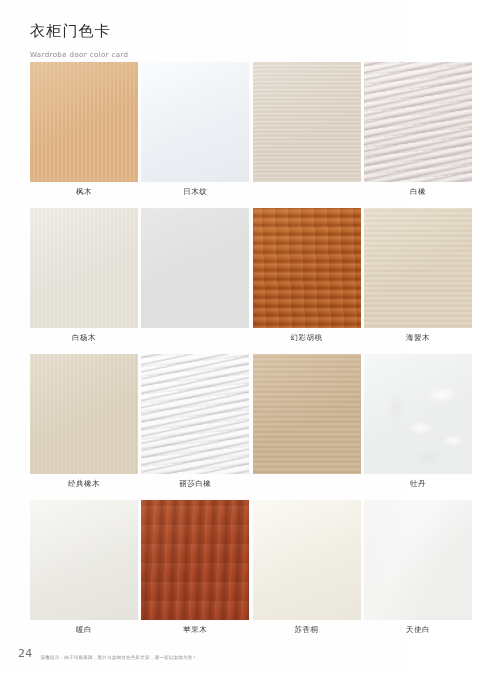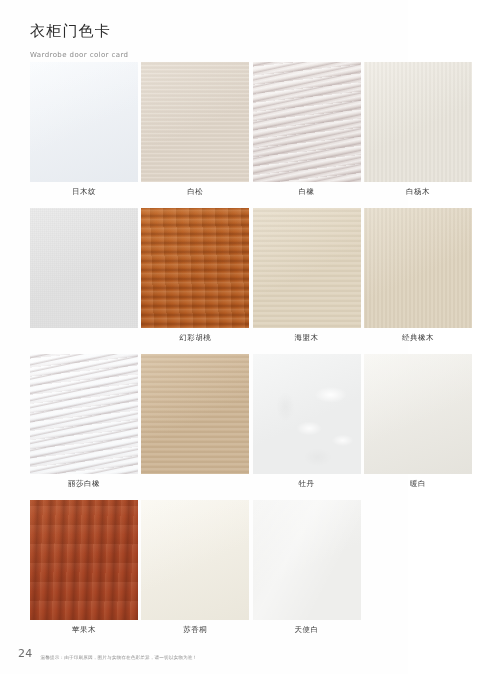--- a/index.html
+++ b/index.html
@@ -203,30 +203,35 @@
 
 <div class="page">
 
   <div class="header">
     <div class="title-cn">衣柜门色卡</div>
     <div class="title-en">Wardrobe door color card</div>
   </div>
 
   <div class="grid">
       <div class="cell">
+        <div class="swatch" style="background: linear-gradient(155deg, rgb(232, 197, 155) 0%, rgb(224, 179, 132) 55%, rgb(224, 179, 132) 100%);">
+          <div class="tex grain-v"></div>
+        </div>
+        <div class="caption">枫木</div>
+      </div>
+      <div class="cell">
         <div class="swatch" style="background: linear-gradient(155deg, rgb(247, 250, 253) 0%, rgb(238, 242, 247) 55%, rgb(238, 242, 247) 100%);">
           <div class="tex flat"></div>
         </div>
         <div class="caption">日木纹</div>
       </div>
       <div class="cell">
         <div class="swatch" style="background: linear-gradient(155deg, rgb(232, 224, 213) 0%, rgb(223, 213, 200) 55%, rgb(223, 213, 200) 100%);">
           <div class="tex grain-fine-h"></div>
         </div>
-        <div class="caption">白松</div>
       </div>
       <div class="cell">
         <div class="swatch" style="background: linear-gradient(155deg, rgb(239, 234, 231) 0%, rgb(227, 220, 217) 55%, rgb(227, 220, 217) 100%);">
           <div class="tex grain-diag"></div>
         </div>
         <div class="caption">白橡</div>
       </div>
       <div class="cell">
         <div class="swatch" style="background: linear-gradient(155deg, rgb(241, 238, 231) 0%, rgb(231, 227, 218) 55%, rgb(231, 227, 218) 100%);">
           <div class="tex grain-v"></div>

